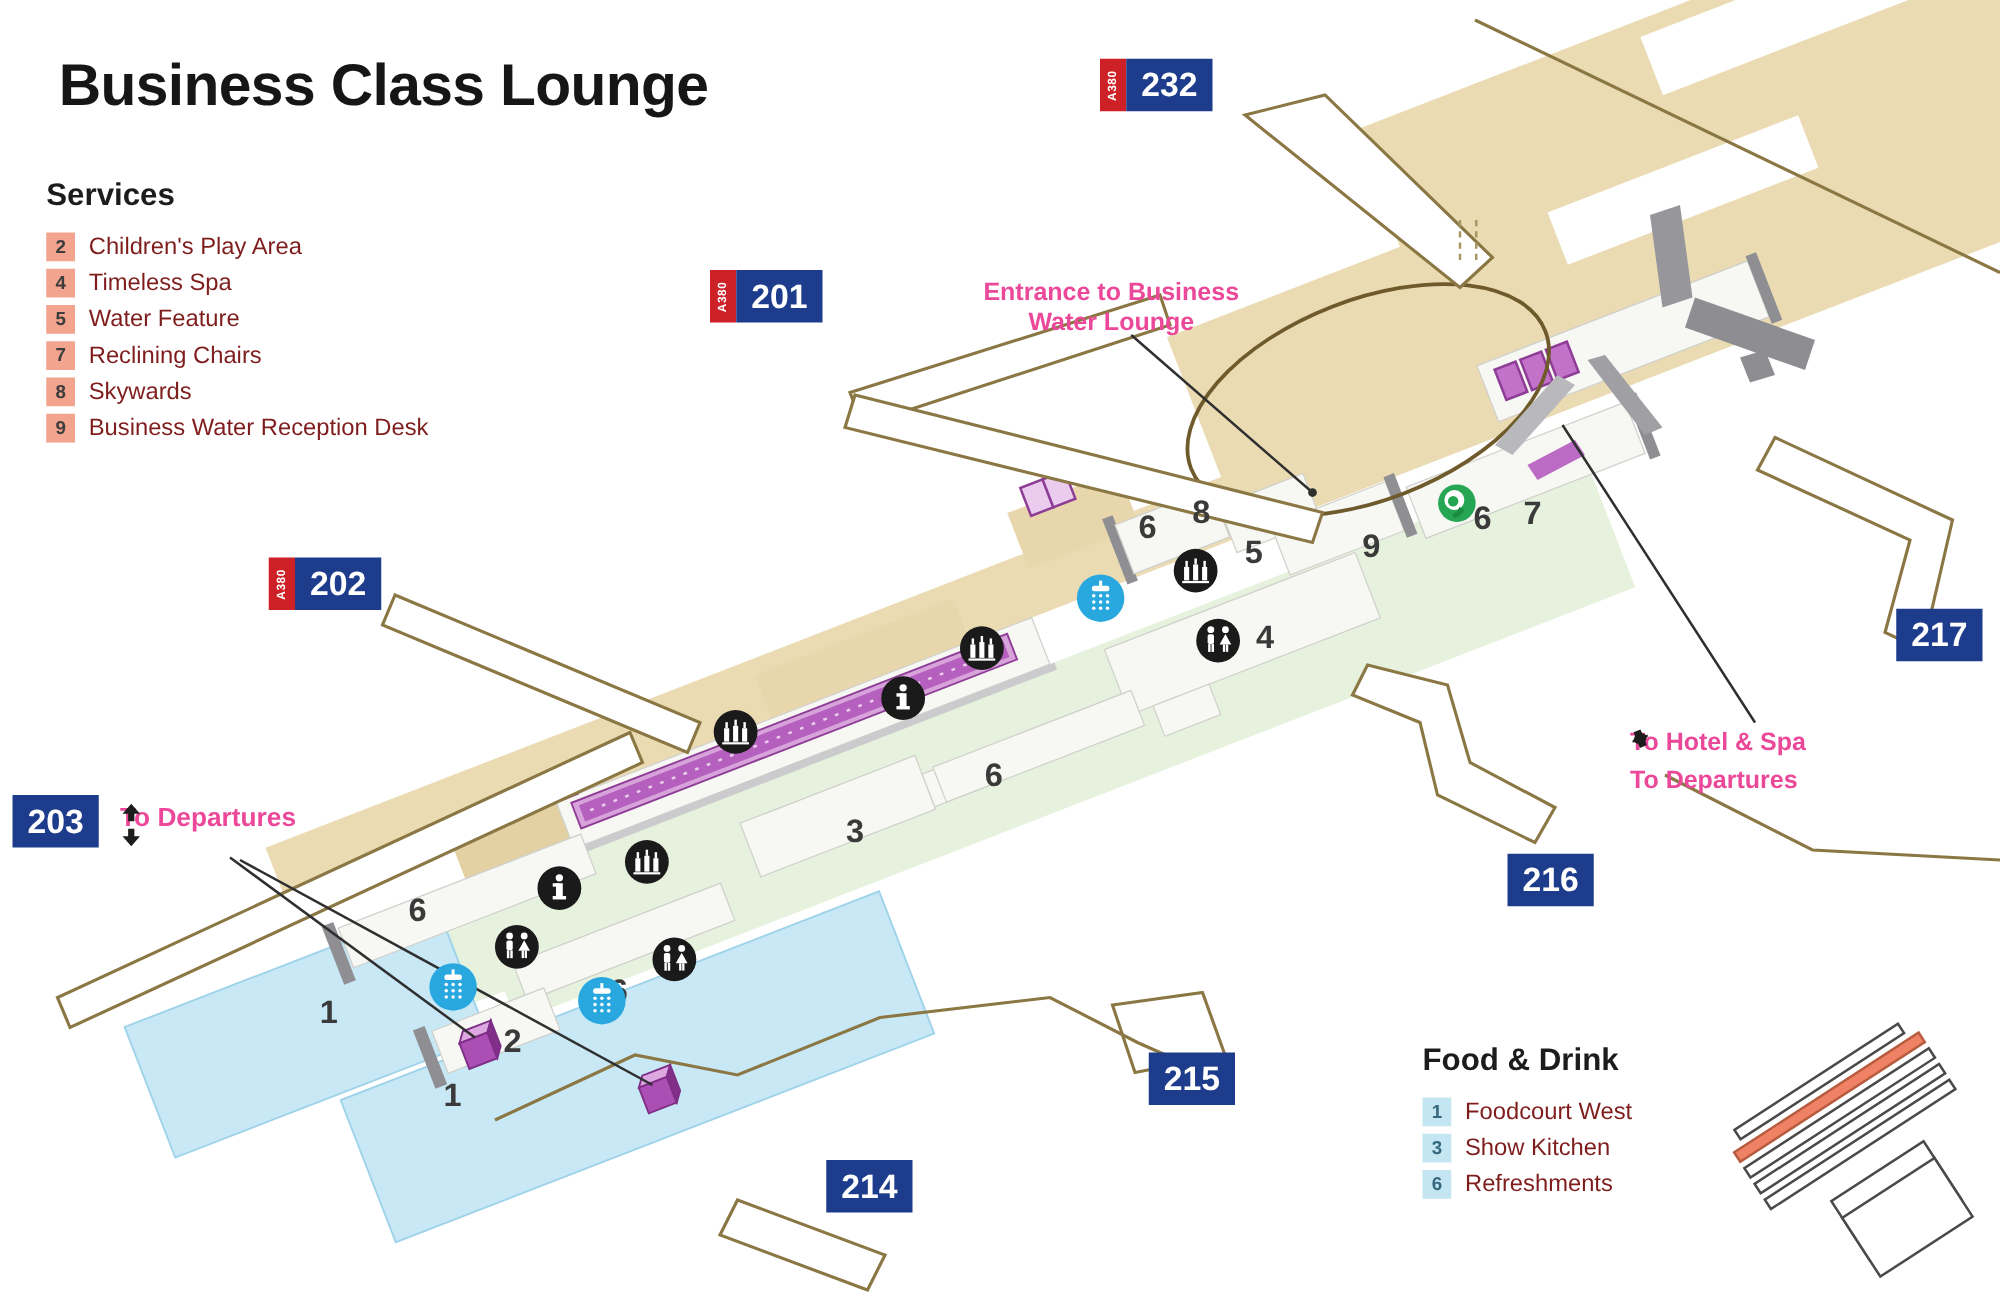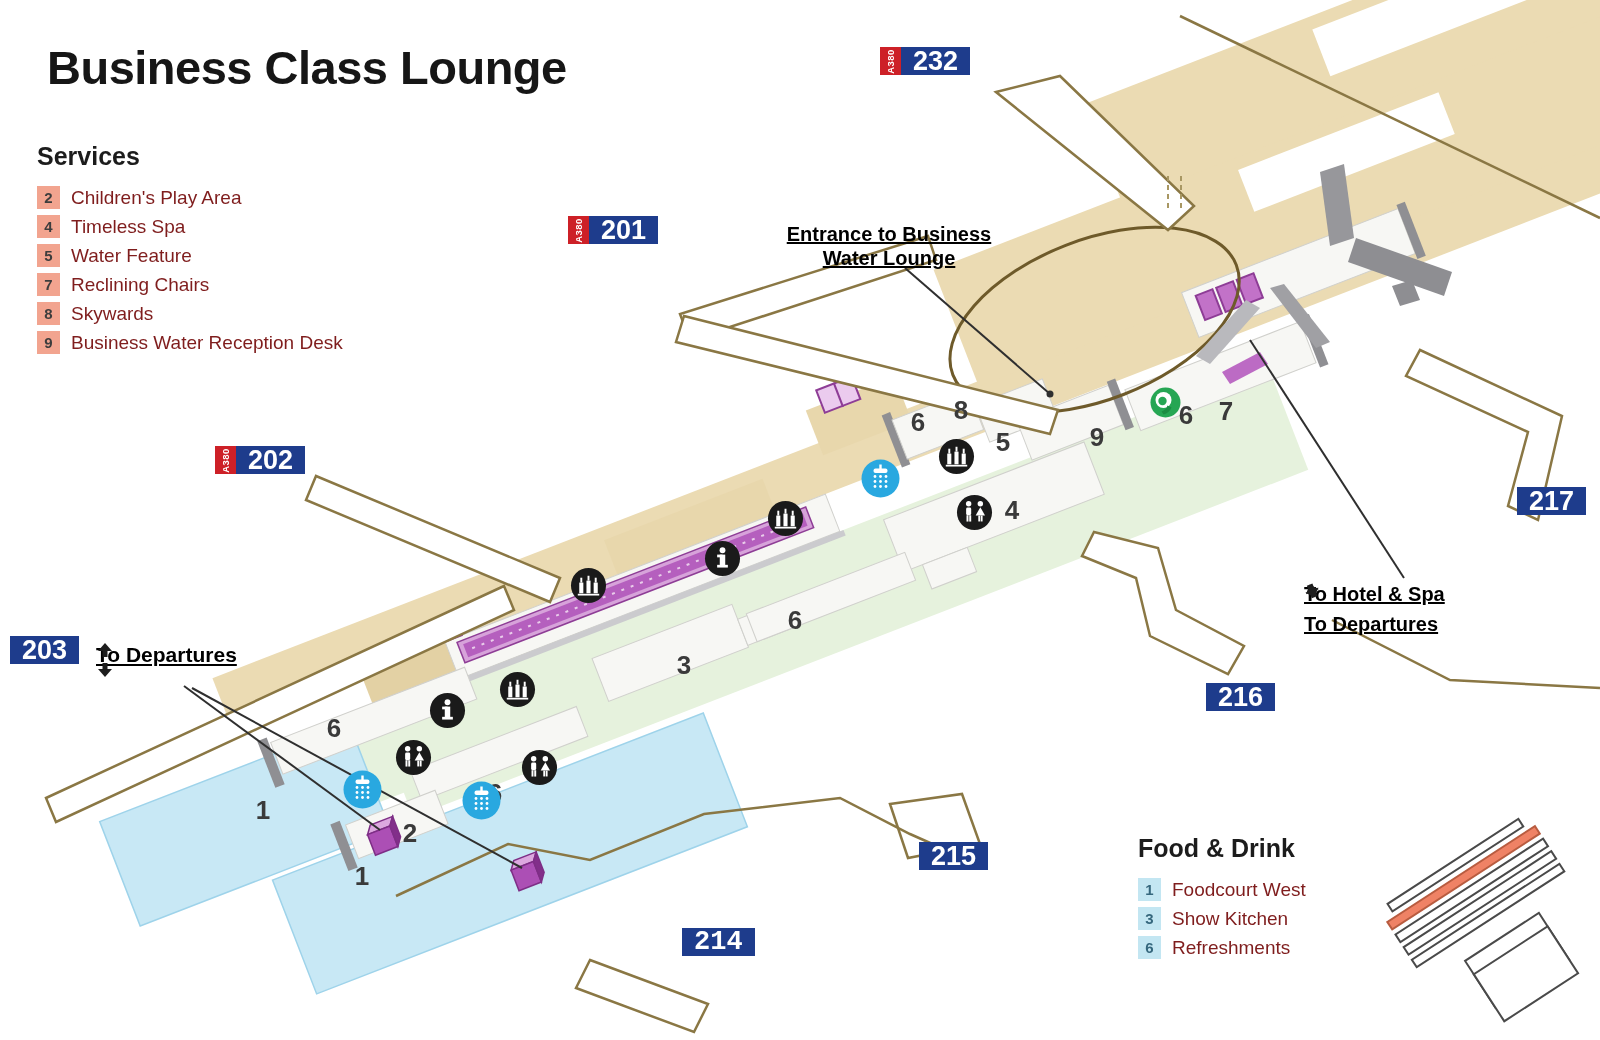--- a/index.html
+++ b/index.html
@@ -10,30 +10,30 @@
   .page-title{position:absolute;left:47px;top:40px;font-size:47px;font-weight:600;
               color:#161616;letter-spacing:-0.5px;}
   .legend{position:absolute;}
   .legend-heading{font-size:25px;font-weight:700;color:#1c1c1c;margin:0 0 12px 0;}
   .legend-row{display:flex;align-items:center;height:29px;}
   .legend-badge{width:23px;height:23px;display:flex;align-items:center;justify-content:center;
                 font-size:15px;font-weight:700;color:#3d3d3d;flex:0 0 23px;}
   .legend-badge.salmon{background:#f2a48f;}
   .legend-badge.blue{background:#c3e6f2;color:#35677d;}
   .legend-label{font-size:19px;color:#7f1d1d;margin-left:11px;white-space:nowrap;}
-  .gate{position:absolute;display:flex;align-items:stretch;height:28px;}
+  .gate{position:absolute;display:flex;align-items:stretch;height:42px;}
   .gate-tag{width:21px;background:#cd2027;color:#fff;display:flex;align-items:center;
             justify-content:center;}
   .gate-tag span{transform:rotate(-90deg);font-size:9.5px;font-weight:700;letter-spacing:.5px;}
   .gate-box{background:#1e3c8c;color:#fff;display:flex;align-items:center;justify-content:center;
             font-size:27px;font-weight:700;padding:0 12px;min-width:62px;}
   .mapnum{position:absolute;transform:translate(-50%,-50%);font-size:26px;font-weight:600;
           color:#3a3a3a;}
   .micon{position:absolute;transform:translate(-50%,-50%);line-height:0;}
-  .note{position:absolute;font-size:20px;font-weight:600;color:#000000;line-height:24px;text-decoration:underline;}
+  .note{position:absolute;font-size:20px;font-weight:600;color:#ec4899;line-height:24px;}
   .note.center{text-align:center;}
   .dir-row{display:flex;align-items:center;gap:8px;white-space:nowrap;}
   .dir-row + .dir-row{margin-top:6px;}
 </style>
 </head>
 <body>
 
 <div class="stage">
 
   <svg width="1600" height="1040" viewBox="0 0 1600 1040">
@@ -277,21 +277,21 @@
       </div>
       <div class="gate" style="left: 1517px; top: 487px;">
         <div class="gate-box">217</div>
       </div>
       <div class="gate" style="left: 1206px; top: 683px;">
         <div class="gate-box">216</div>
       </div>
       <div class="gate" style="left: 919px; top: 842px;">
         <div class="gate-box">215</div>
       </div>
-      <div class="gate" style="left: 682px; top: 928px; font-family: Liberation Mono, monospace;">
+      <div class="gate" style="left: 661px; top: 928px;">
         <div class="gate-box">214</div>
       </div>
     </div>
   <div id="numbers-layer">
       <span class="mapnum" style="left: 961px; top: 410px;">8</span>
       <span class="mapnum" style="left: 918px; top: 422px;">6</span>
       <span class="mapnum" style="left: 1003px; top: 442px;">5</span>
       <span class="mapnum" style="left: 1097px; top: 437px;">9</span>
       <span class="mapnum" style="left: 1186px; top: 415px;">6</span>
       <span class="mapnum" style="left: 1226px; top: 411px;">7</span>

